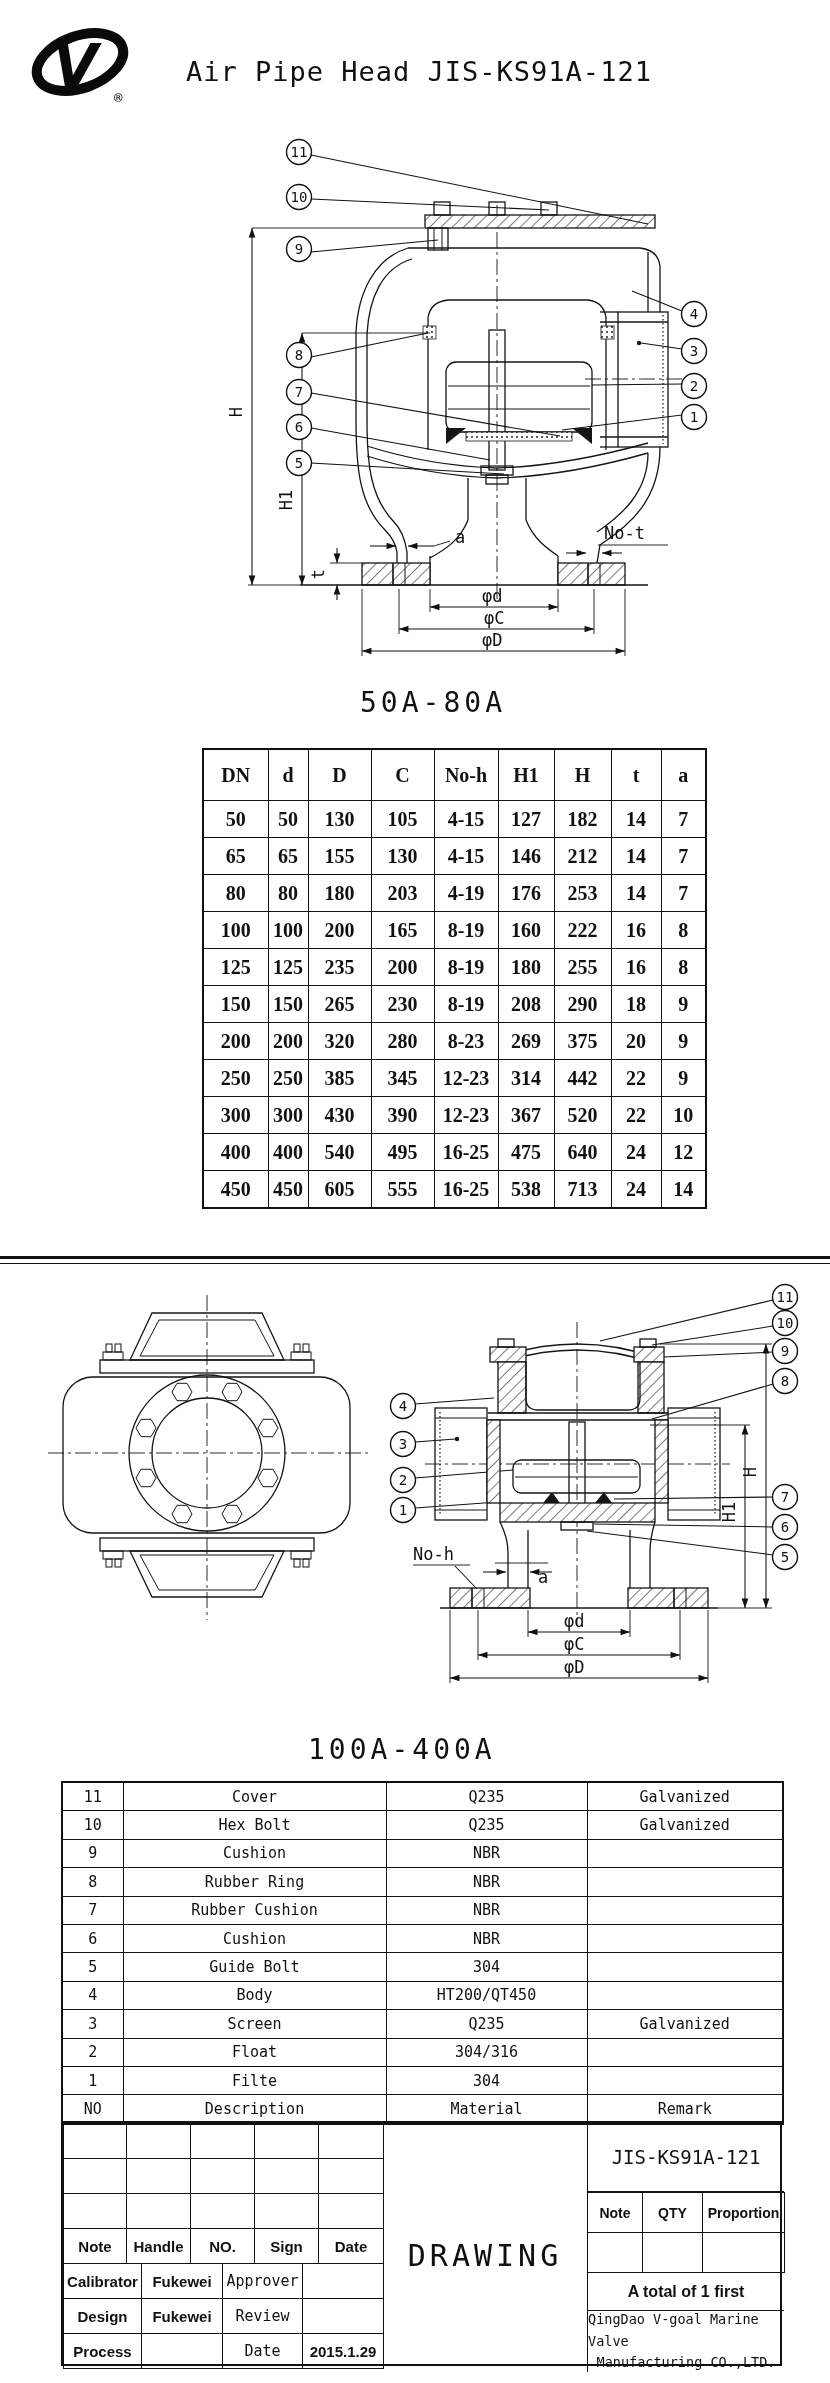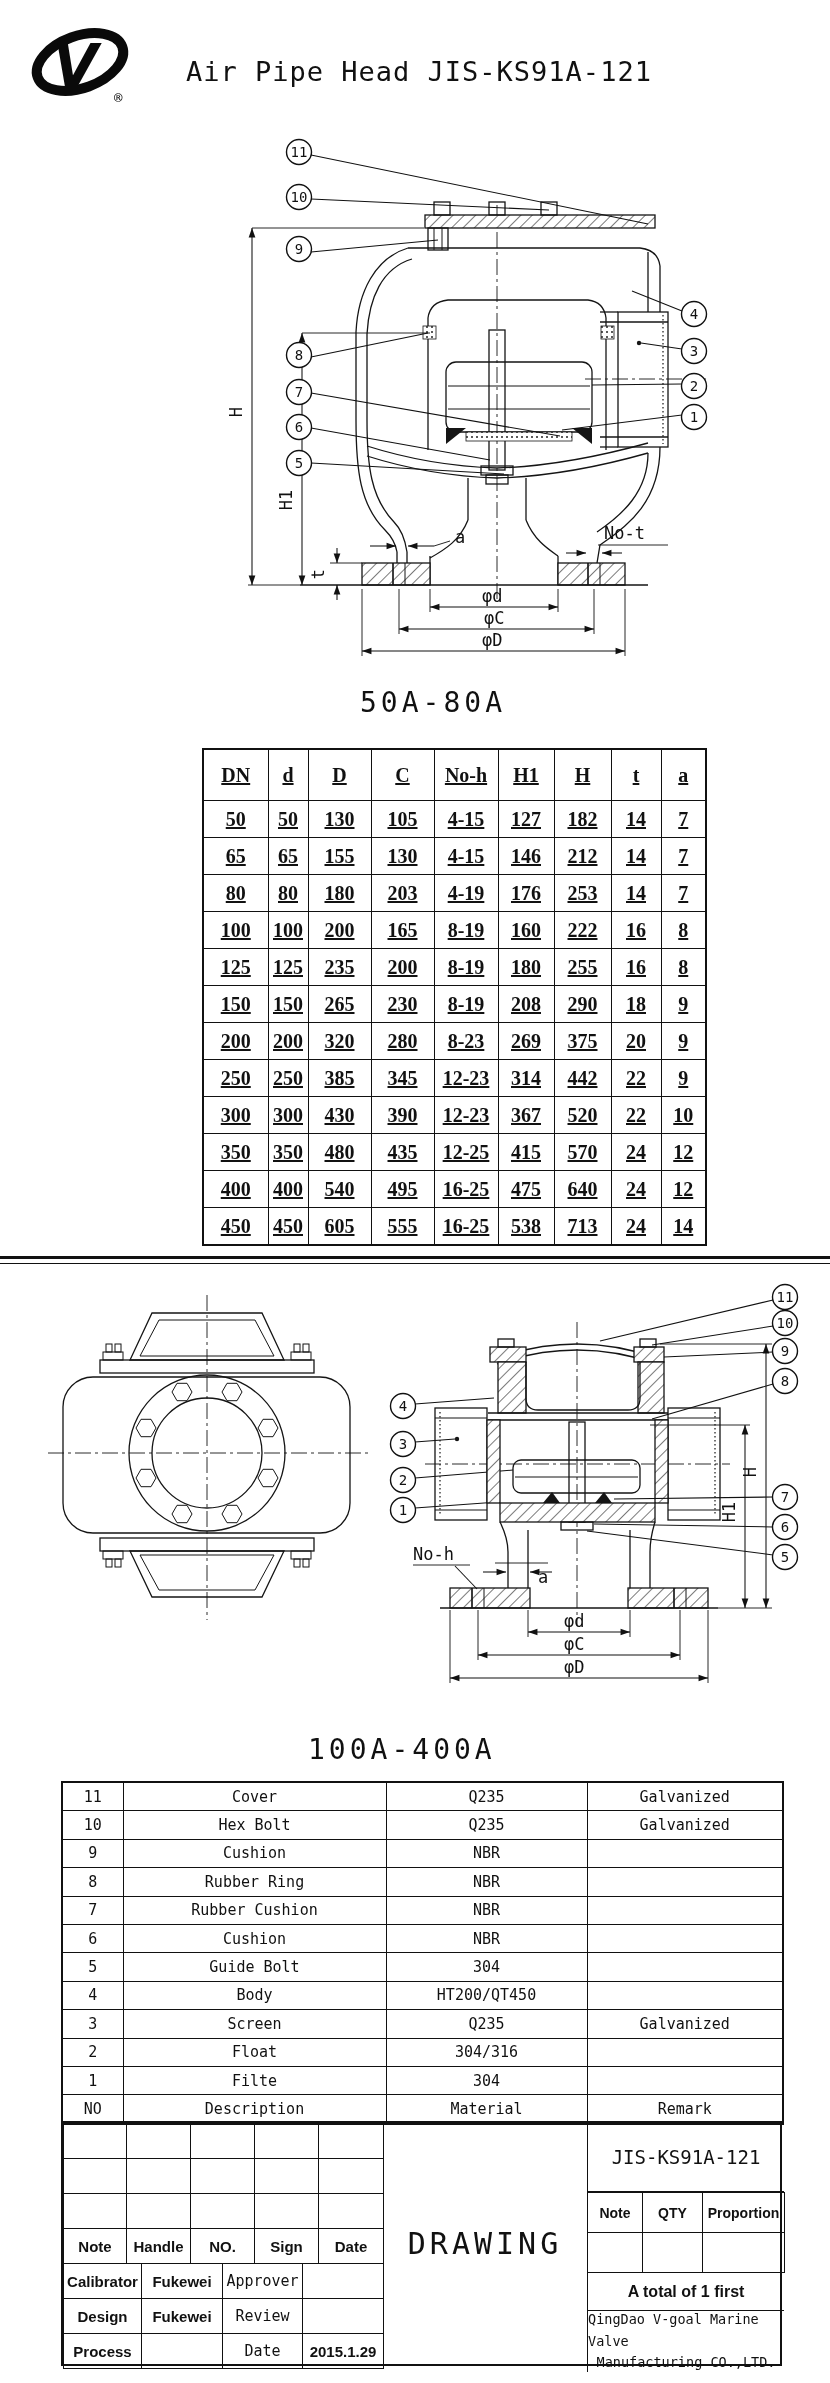--- a/index.html
+++ b/index.html
@@ -21,21 +21,21 @@
   text.dimt{font-family:"DejaVu Sans Mono",monospace;fill:#111;font-size:17px;}
   .callout circle{stroke:#111;stroke-width:1.4;fill:#fff;}
   .callout text{font-family:"DejaVu Sans Mono",monospace;fill:#111;font-size:14px;text-anchor:middle;}
   
   .title{left:186px;top:56px;font-size:27px;letter-spacing:1px;white-space:nowrap;}
   
   .caption{font-size:28px;letter-spacing:4px;text-align:left;width:220px;}
   
   table{border-collapse:collapse;table-layout:fixed;}
   .dim-table{left:202px;top:748px;width:503px;}
-  .dim-table table{width:503px;border:2.5px solid #111;text-decoration:underline;}
+  .dim-table table{width:503px;border:2.5px solid #111;}
   .dim-table th,.dim-table td{border:1.5px solid #111;text-align:center;padding:0;
       font-family:"Liberation Serif",serif;font-weight:bold;font-size:20px;color:#111;}
   .dim-table th{height:50px;}
   .dim-table td{height:36px;}
   
   .parts-table{left:61px;top:1781px;width:721px;}
   .parts-table table{width:721px;border:2px solid #111;}
   .parts-table td{border:1px solid #111;text-align:center;height:27.4px;
       font-family:"DejaVu Sans Mono",monospace;font-size:15px;color:#111;padding:0;}
   
@@ -537,31 +537,20 @@
             <td>300</td>
             <td>430</td>
             <td>390</td>
             <td>12-23</td>
             <td>367</td>
             <td>520</td>
             <td>22</td>
             <td>10</td>
           </tr>
           <tr>
-            <td>350</td>
-            <td>350</td>
-            <td>480</td>
-            <td>435</td>
-            <td>12-25</td>
-            <td>415</td>
-            <td>570</td>
-            <td>24</td>
-            <td>12</td>
-          </tr>
-          <tr>
             <td>400</td>
             <td>400</td>
             <td>540</td>
             <td>495</td>
             <td>16-25</td>
             <td>475</td>
             <td>640</td>
             <td>24</td>
             <td>12</td>
           </tr>
@@ -737,21 +726,21 @@
             </tr>
             <tr>
               <td>Process</td>
               <td></td>
               <td>Date</td>
               <td>2015.1.29</td>
             </tr>
           </tbody>
       </table>
     </div>
-    <div class="abs drawing-label" style="left:320px;top:0;width:204px;height:241px;text-align:right;">DRAWING</div>
+    <div class="abs drawing-label" style="left:320px;top:12px;width:204px;height:241px;text-align:right;">DRAWING</div>
     <div class="sect tb-right" style="left:524px;top:0;width:197px;">
       <div class="cell drawing-no">JIS-KS91A-121</div>
       <table>
         <colgroup>
             <col style="width:55px">
             <col style="width:60px">
             <col style="width:82px">
           </colgroup>
         <tbody>
           <tr>

